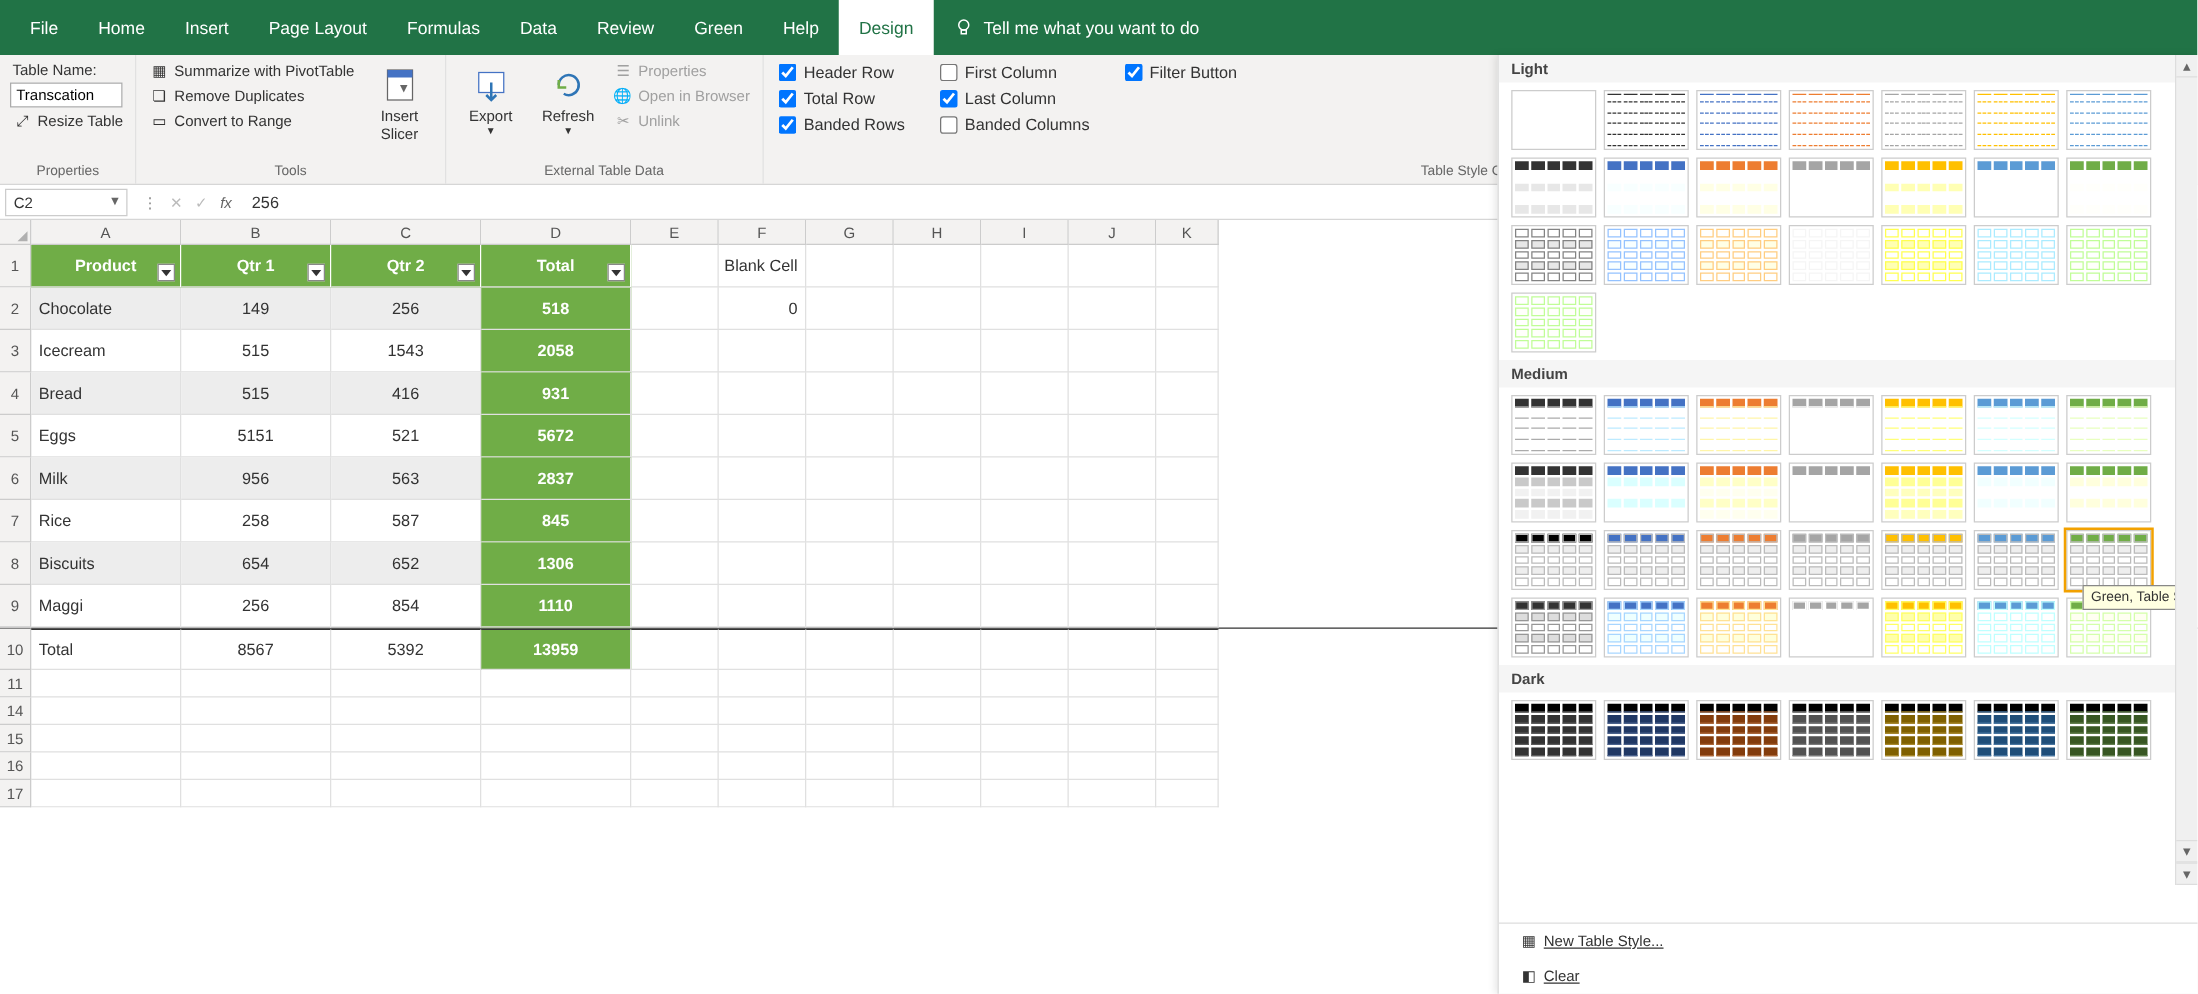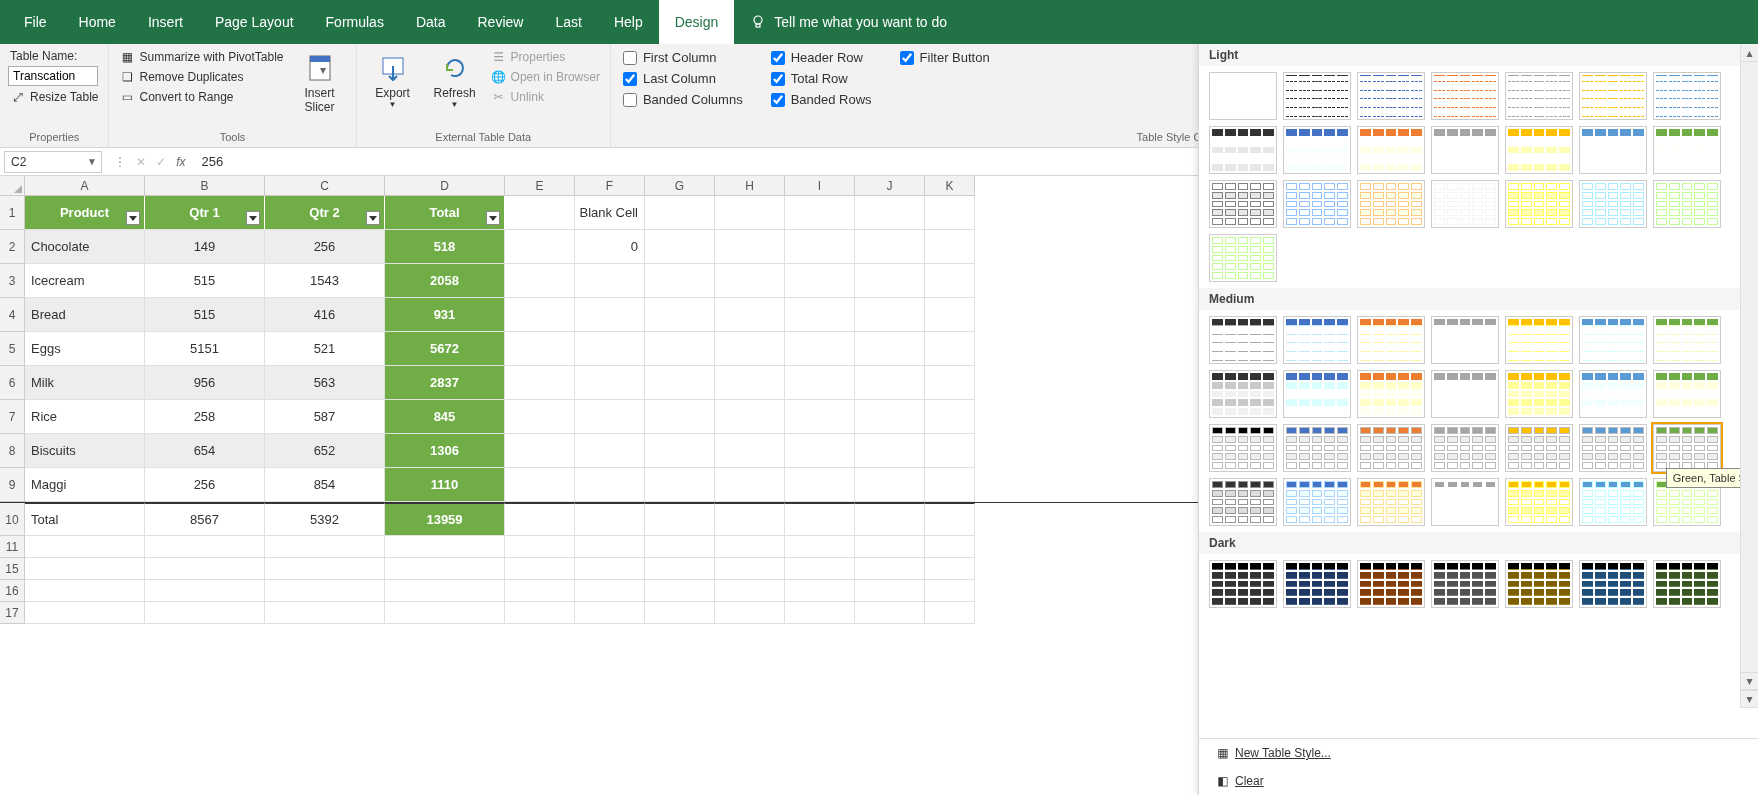--- a/index.html
+++ b/index.html
@@ -79,21 +79,21 @@
 <body>
 
 <div class="menubar">
   <div class="tab">File</div>
   <div class="tab">Home</div>
   <div class="tab">Insert</div>
   <div class="tab">Page Layout</div>
   <div class="tab">Formulas</div>
   <div class="tab">Data</div>
   <div class="tab">Review</div>
-  <div class="tab">Last</div>
+  <div class="tab">Green</div>
   <div class="tab">Help</div>
   <div class="tab active">Design</div>
   <div class="tell">
     <svg width="16" height="16" viewBox="0 0 16 16">
         <circle cx="8" cy="6" r="4" fill="none" stroke="#fff" stroke-width="1.2"></circle>
         <rect x="6" y="10" width="4" height="3" fill="none" stroke="#fff" stroke-width="1.2"></rect>
       </svg>
     <span>Tell me what you want to do</span>
   </div>
 </div>
@@ -181,44 +181,44 @@
           </div>
       </div>
     </div>
     <div class="ribbon-group-label">External Table Data</div>
   </div>
 
   <div class="ribbon-group" style="flex:1">
     <div class="ribbon-group-body" style="gap:20px;">
       <div class="rb-col">
         <label class="chk">
+            <input type="checkbox" checked="" style="">
+            <span>Header Row</span>
+          </label>
+        <label class="chk">
+            <input type="checkbox" checked="" style="">
+            <span>Total Row</span>
+          </label>
+        <label class="chk">
+            <input type="checkbox" checked="" style="">
+            <span>Banded Rows</span>
+          </label>
+      </div>
+      <div class="rb-col">
+        <label class="chk">
             <input type="checkbox" style="">
             <span>First Column</span>
           </label>
         <label class="chk">
             <input type="checkbox" checked="" style="">
             <span>Last Column</span>
           </label>
         <label class="chk">
             <input type="checkbox" style="">
             <span>Banded Columns</span>
-          </label>
-      </div>
-      <div class="rb-col">
-        <label class="chk">
-            <input type="checkbox" checked="" style="">
-            <span>Header Row</span>
-          </label>
-        <label class="chk">
-            <input type="checkbox" checked="" style="">
-            <span>Total Row</span>
-          </label>
-        <label class="chk">
-            <input type="checkbox" checked="" style="">
-            <span>Banded Rows</span>
           </label>
       </div>
       <div class="rb-col">
         <label class="chk">
             <input type="checkbox" checked="" style="">
             <span>Filter Button</span>
           </label>
       </div>
     </div>
     <div class="ribbon-group-label">Table Style Options</div>
@@ -406,20 +406,34 @@
           <div class="cell " style="width: 120px;"></div>
           <div class="cell " style="width: 70px;"></div>
           <div class="cell " style="width: 70px;"></div>
           <div class="cell " style="width: 70px;"></div>
           <div class="cell " style="width: 70px;"></div>
           <div class="cell " style="width: 70px;"></div>
           <div class="cell " style="width: 70px;"></div>
           <div class="cell " style="width: 50px;"></div>
         </div>
         <div class="row">
+          <div class="rh">14</div>
+          <div class="cell " style="width: 120px;"></div>
+          <div class="cell " style="width: 120px;"></div>
+          <div class="cell " style="width: 120px;"></div>
+          <div class="cell " style="width: 120px;"></div>
+          <div class="cell " style="width: 70px;"></div>
+          <div class="cell " style="width: 70px;"></div>
+          <div class="cell " style="width: 70px;"></div>
+          <div class="cell " style="width: 70px;"></div>
+          <div class="cell " style="width: 70px;"></div>
+          <div class="cell " style="width: 70px;"></div>
+          <div class="cell " style="width: 50px;"></div>
+        </div>
+        <div class="row">
           <div class="rh">15</div>
           <div class="cell " style="width: 120px;"></div>
           <div class="cell " style="width: 120px;"></div>
           <div class="cell " style="width: 120px;"></div>
           <div class="cell " style="width: 120px;"></div>
           <div class="cell " style="width: 70px;"></div>
           <div class="cell " style="width: 70px;"></div>
           <div class="cell " style="width: 70px;"></div>
           <div class="cell " style="width: 70px;"></div>
           <div class="cell " style="width: 70px;"></div>

